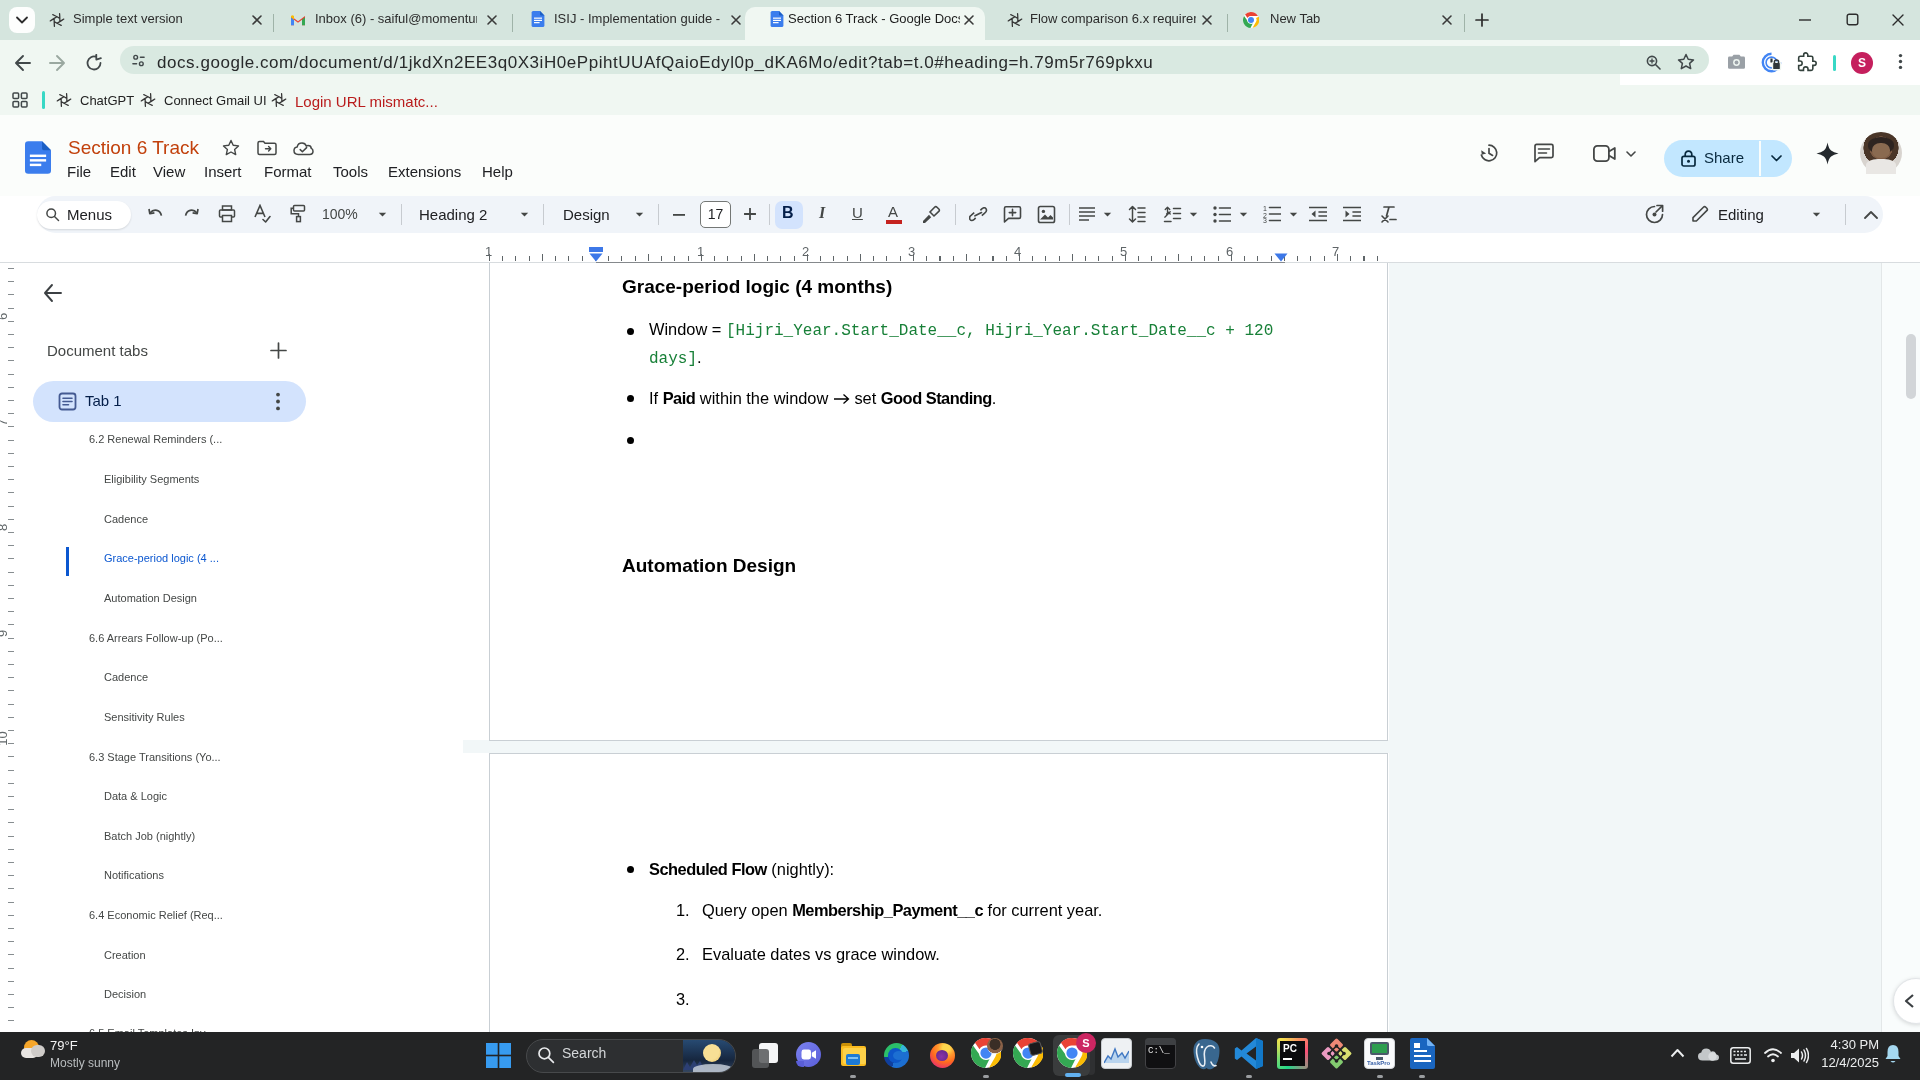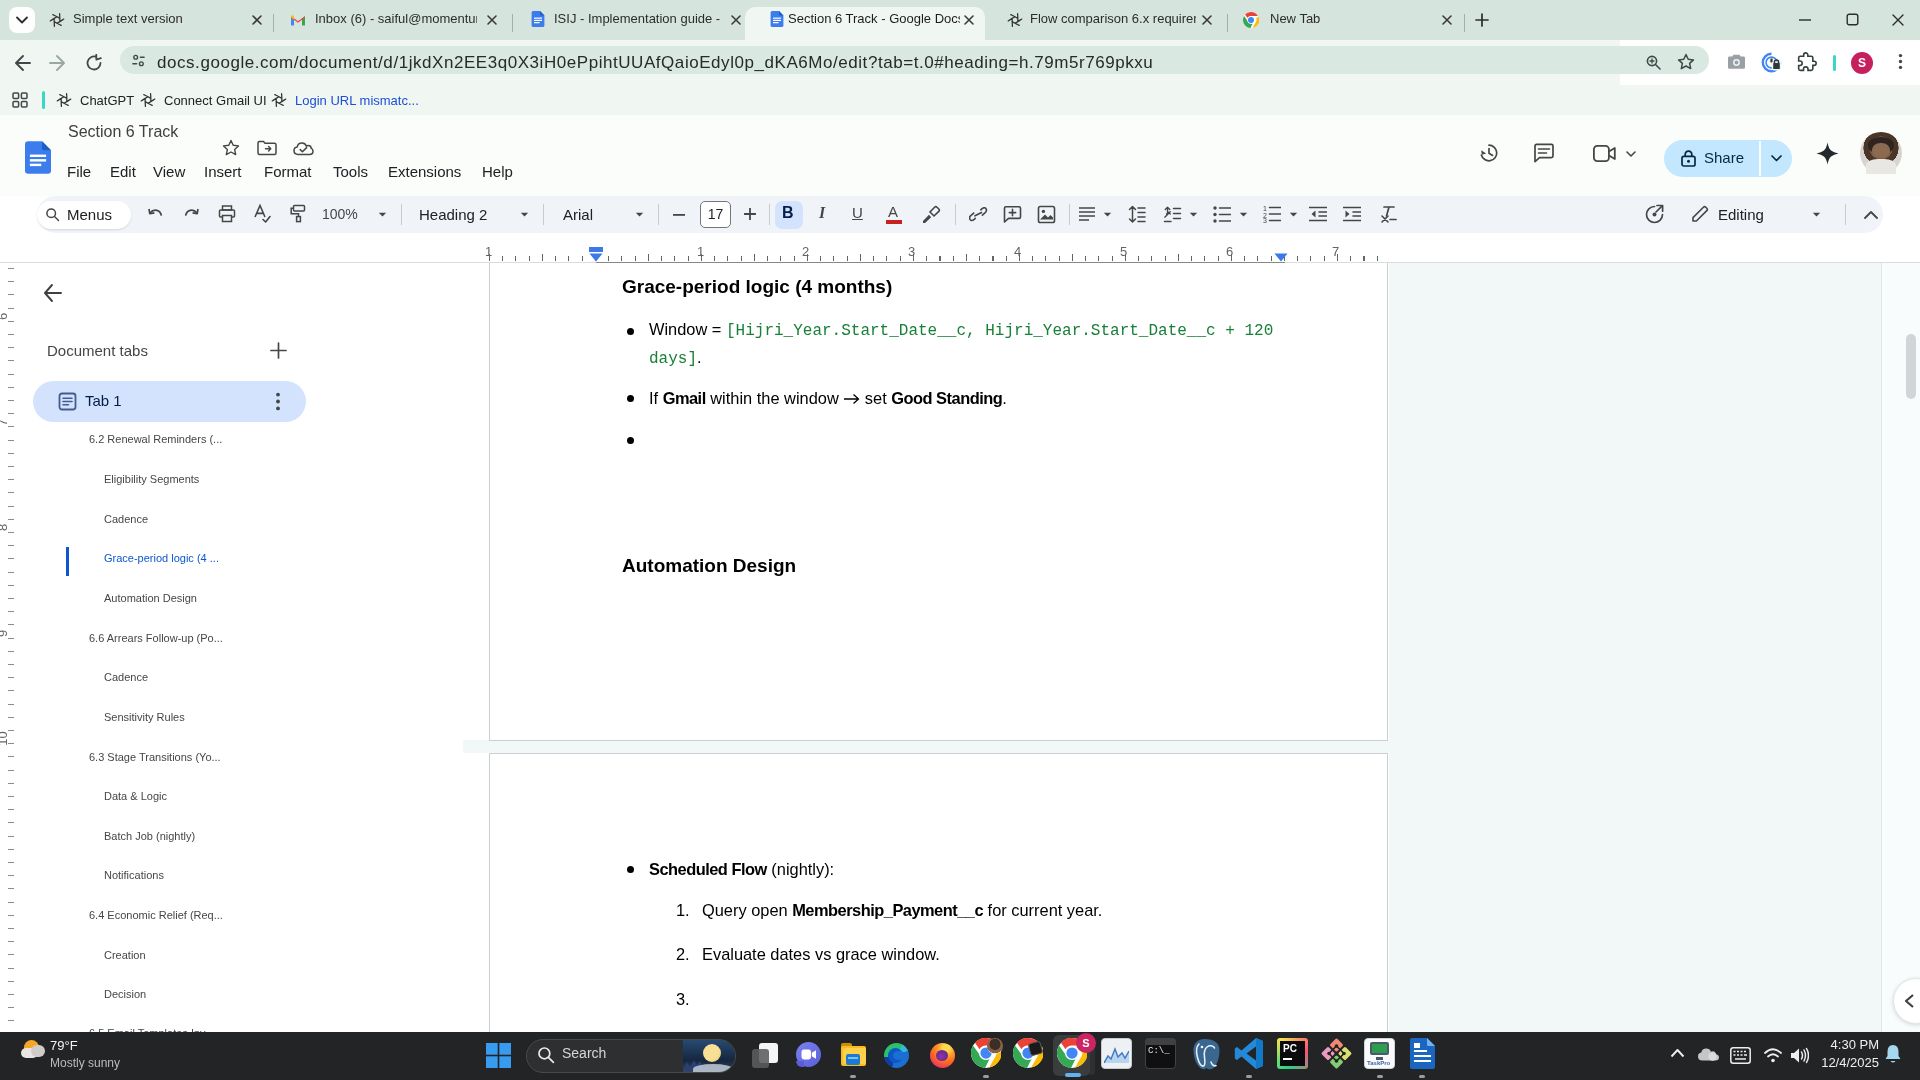--- a/index.html
+++ b/index.html
@@ -202,27 +202,27 @@
         <use href="#gpt"></use>
       </svg>
   <div class="abs" style="left:80px;top:8px;font-size:13px;color:#222;">ChatGPT</div>
   <svg class="abs" style="left:140px;top:7px" width="16" height="16" viewBox="0 0 24 24">
         <use href="#gpt"></use>
       </svg>
   <div class="abs" style="left:164px;top:8px;font-size:13px;color:#222;">Connect Gmail UI</div>
   <svg class="abs" style="left:271px;top:7px" width="16" height="16" viewBox="0 0 24 24">
         <use href="#gpt"></use>
       </svg>
-  <div class="abs" style="left:295px;top:8px;font-size:13px;color:#1d4ed8;">Login URL mismatc...</div>
+  <div class="abs" style="left:295px;top:8px;font-size:15px;color:#b91c1c;">Login URL mismatc...</div>
 </div>
 <div id="docshdr">
   <svg class="abs" style="left:25px;top:23px" width="26" height="39" viewBox="0 0 16 20">
         <use href="#docsicon"></use>
       </svg>
-  <div class="abs" style="left:68px;top:8px;font-size:16px;color:#404040;">Section 6 Track</div>
+  <div class="abs" style="left:68px;top:22px;font-size:19px;color:#c2410c;">Section 6 Track</div>
   <svg class="abs" style="left:222px;top:24px" width="18" height="18" viewBox="0 0 18 18">
         <path d="M9 1.5 L11.2 6.3 L16.5 6.9 L12.6 10.4 L13.7 15.6 L9 13 L4.3 15.6 L5.4 10.4 L1.5 6.9 L6.8 6.3 Z" fill="none" stroke="#444746" stroke-width="1.4" stroke-linejoin="round"></path>
       </svg>
   <svg class="abs" style="left:257px;top:25px" width="20" height="16" viewBox="0 0 20 16">
         <path d="M1 3 Q1 1.5 2.5 1.5 L6.5 1.5 L8 3.2 L17.5 3.2 Q19 3.2 19 4.7 L19 13 Q19 14.5 17.5 14.5 L2.5 14.5 Q1 14.5 1 13 Z" fill="none" stroke="#444746" stroke-width="1.5"></path>
         <path d="M8.5 8.8 L13.5 8.8 M11.6 6.6 L13.8 8.8 L11.6 11" stroke="#444746" stroke-width="1.4" fill="none" stroke-linecap="round" stroke-linejoin="round"></path>
       </svg>
   <svg class="abs" style="left:293px;top:26px" width="21" height="15" viewBox="0 0 21 15">
         <path d="M5.2 13.5 Q1 13.5 1 9.6 Q1 6.2 4.2 5.9 Q5 2 9 2 Q12.2 2 13.3 5 Q14 4.6 15 4.6 Q18 4.6 18.3 7.4 Q20 8.1 20 10.3 Q20 13.5 16.6 13.5 Z" fill="none" stroke="#444746" stroke-width="1.5"></path>
         <path d="M7.2 8.6 L9.4 10.8 L13.6 6.6" stroke="#444746" stroke-width="1.5" fill="none" stroke-linecap="round" stroke-linejoin="round"></path>
@@ -306,21 +306,21 @@
   <div class="abs" style="left:285px;top:10px;font-size:14px;color:#444746;">100%</div>
   <svg class="abs" style="left:341px;top:16px" width="9" height="6" viewBox="0 0 9 6">
         <path d="M0.8 0.8 L4.5 4.6 L8.2 0.8" fill="#444746"></path>
       </svg>
   <div class="tbsep" style="left:364px"></div>
   <div class="abs" style="left:382px;top:10px;font-size:15px;color:#202124;">Heading 2</div>
   <svg class="abs" style="left:483px;top:16px" width="9" height="6" viewBox="0 0 9 6">
         <path d="M0.8 0.8 L4.5 4.6 L8.2 0.8" fill="#444746"></path>
       </svg>
   <div class="tbsep" style="left:506px"></div>
-  <div class="abs" style="left:526px;top:10px;font-size:15px;color:#202124;">Arial</div>
+  <div class="abs" style="left:526px;top:10px;font-size:15px;color:#202124;">Design</div>
   <svg class="abs" style="left:598px;top:16px" width="9" height="6" viewBox="0 0 9 6">
         <path d="M0.8 0.8 L4.5 4.6 L8.2 0.8" fill="#444746"></path>
       </svg>
   <div class="tbsep" style="left:621px"></div>
   <svg class="abs" style="left:636px;top:18px" width="12" height="2" viewBox="0 0 12 2">
         <rect width="12" height="1.8" fill="#444746"></rect>
       </svg>
   <div class="abs" style="left:663px;top:5px;width:31px;height:27px;border:1px solid #747775;border-radius:5px;background:#fff;font-size:14px;color:#202124;text-align:center;line-height:25px;">17</div>
   <svg class="abs" style="left:707px;top:12px" width="12" height="12" viewBox="0 0 12 12">
         <path d="M6 0.5 L6 11.5 M0.5 6 L11.5 6" stroke="#444746" stroke-width="1.8" stroke-linecap="round"></path>
@@ -505,21 +505,21 @@
   <div class="olitem" style="left:89px;top:646px;">6.4 Economic Relief (Req...</div>
   <div class="olitem" style="left:104px;top:686px;">Creation</div>
   <div class="olitem" style="left:104px;top:725px;">Decision</div>
   <div class="olitem" style="left:89px;top:764px;">6.5 Email Templates Inv...</div>
 </div>
 
 <div class="h2" style="left:622px;top:275px;">Grace-period logic (4 months)</div>
 <div class="bdot" style="left:627px;top:328px;"></div>
 <div class="doctext" style="left:649px;top:315.5px;"><span>Window = </span><span class="mono">[Hijri_Year.Start_Date__c, Hijri_Year.Start_Date__c + 120</span><br><span class="mono">days]</span><span>.</span></div>
 <div class="bdot" style="left:627px;top:395px;"></div>
-<div class="doctext" style="left:649px;top:385px;">If <b>Gmail</b> within the window <svg style="display:inline-block;vertical-align:-1px" width="17" height="12" viewBox="0 0 17 12">
+<div class="doctext" style="left:649px;top:385px;">If <b>Paid</b> within the window <svg style="display:inline-block;vertical-align:-1px" width="17" height="12" viewBox="0 0 17 12">
         <path d="M1 6 L15 6 M10.5 1.5 L15.5 6 L10.5 10.5" fill="none" stroke="#000" stroke-width="1.3"></path>
       </svg> set <b>Good Standing</b>.</div>
 <div class="bdot" style="left:627px;top:437px;"></div>
 <div class="h2" style="left:622px;top:554px;">Automation Design</div>
 <div class="bdot" style="left:627px;top:866px;"></div>
 <div class="doctext" style="left:649px;top:856px;"><b>Scheduled Flow</b> (nightly):</div>
 <div class="doctext" style="left:676px;top:897px;">1.</div>
 <div class="doctext" style="left:702px;top:897px;">Query open <b>Membership_Payment__c</b> for current year.</div>
 <div class="doctext" style="left:676px;top:941px;">2.</div>
 <div class="doctext" style="left:702px;top:941px;">Evaluate dates vs grace window.</div>

